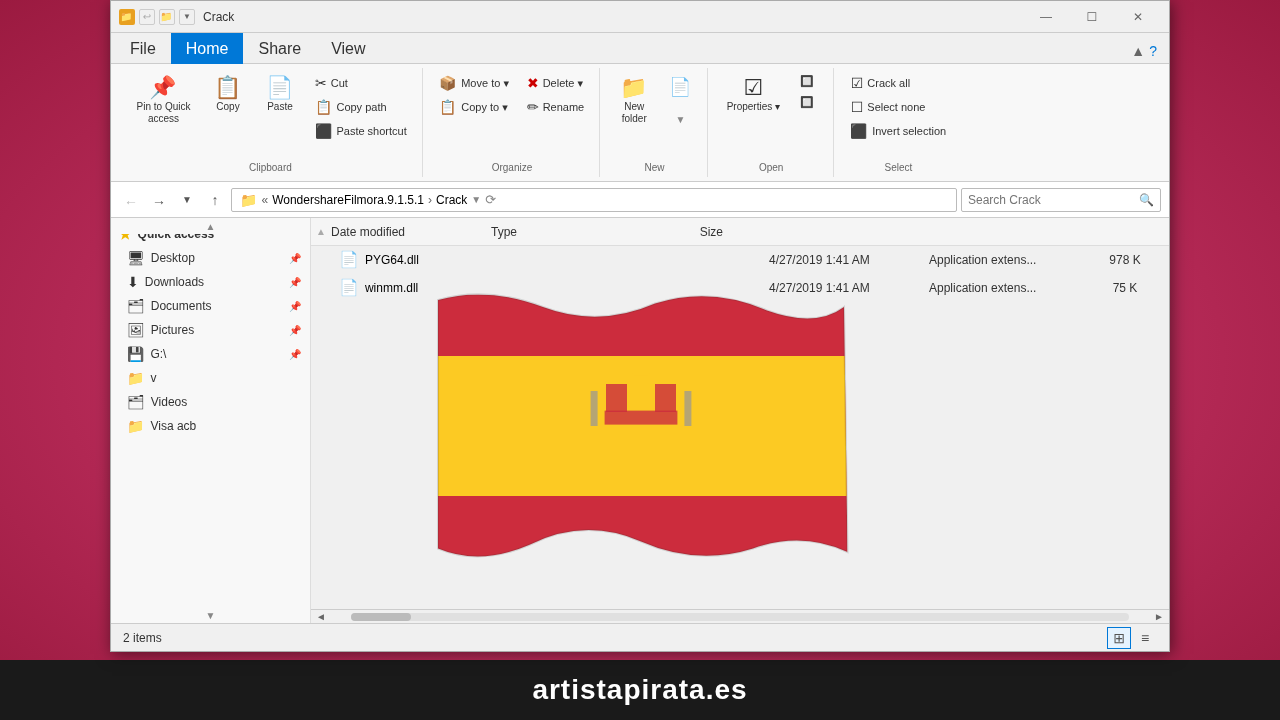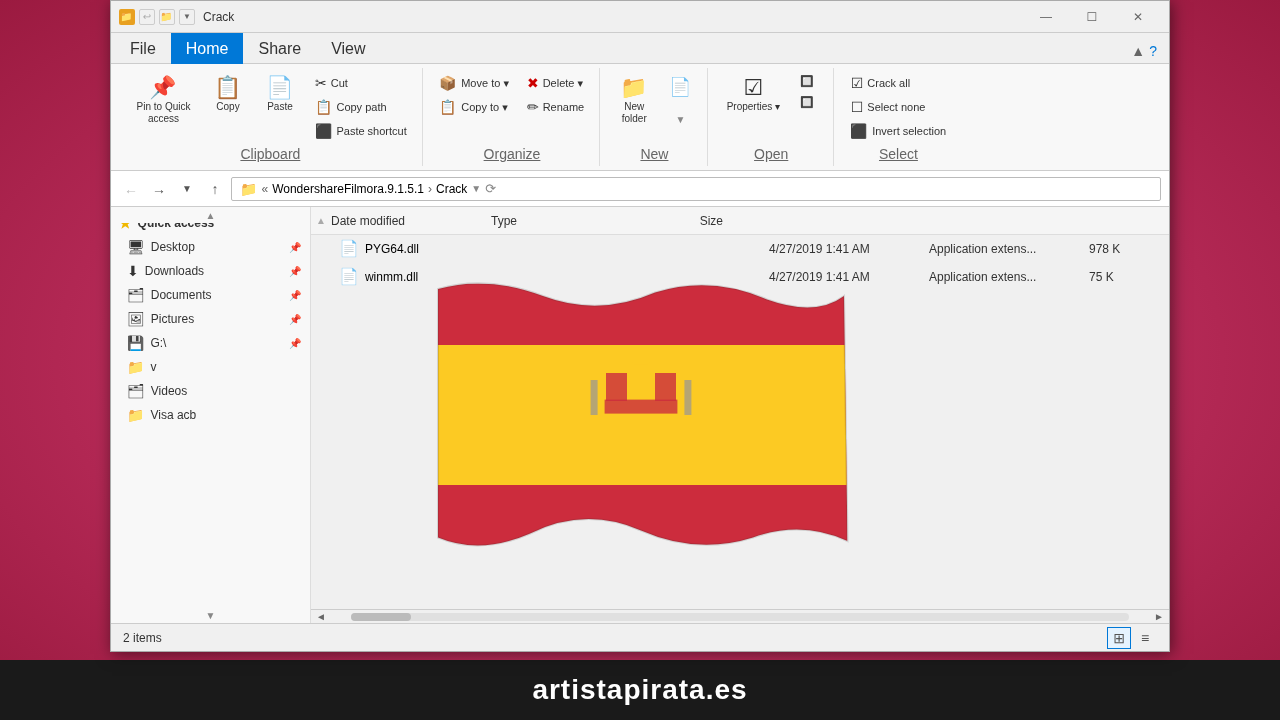--- a/index.html
+++ b/index.html
@@ -137,25 +137,24 @@
       min-width: fit-content;
     }
     .ribbon-group:last-child { border-right: none; }
     .ribbon-group-items {
       display: flex;
       gap: 4px;
       align-items: flex-start;
       flex: 1;
     }
     .ribbon-group-label {
-      font-size: 14px;
+      font-size: 10px;
       color: #666;
-      margin-top: 4px;
+      margin-top: 20px;
       text-align: center;
-      text-decoration: underline;
     }
     .ribbon-btn {
       display: flex;
       flex-direction: column;
       align-items: center;
       padding: 4px 8px;
       cursor: pointer;
       border: 1px solid transparent;
       border-radius: 2px;
       min-width: 48px;
@@ -356,21 +355,21 @@
       align-items: center;
       height: 28px;
       padding: 0;
       cursor: pointer;
       border-bottom: 1px solid transparent;
     }
     .file-name { flex: 1; font-size: 12px; display: flex; align-items: center; gap: 6px; padding-left: 8px; }
     .file-icon { font-size: 16px; }
     .file-date { width: 160px; font-size: 12px; color: #333; flex-shrink: 0; }
     .file-type { width: 160px; font-size: 12px; color: #333; flex-shrink: 0; }
-    .file-size { width: 80px; font-size: 12px; color: #333; flex-shrink: 0; text-align: left; padding-right: 8px; }
+    .file-size { width: 80px; font-size: 12px; color: #333; flex-shrink: 0; text-align: center; padding-right: 8px; }
 
     
     .flag-overlay {
       position: absolute;
       top: 30px;
       left: 120px;
       width: 420px;
       height: 300px;
       z-index: 5;
       pointer-events: none;
@@ -630,20 +629,24 @@
         <span class="address-folder-icon">📁</span>
         <span class="address-sep">«</span>
         <span>WondershareFilmora.9.1.5.1</span>
         <span class="address-sep">›</span>
         <span>Crack</span>
       </div>
       <span class="address-chevron" style="margin-left:4px;">▼</span>
       <span class="address-chevron" style="margin-left:4px; font-size:13px;">⟳</span>
     </div>
 
+    <div class="search-box">
+      <input class="search-input" type="text" placeholder="Search Crack" style="">
+      <span class="search-icon">🔍</span>
+    </div>
   </div>
 
   <div class="main-content">
 
     <div class="sidebar">
       <div class="sidebar-scroll-up">▲</div>
 
       <div class="sidebar-item section-header">
         <span class="quick-access-star">★</span>
         <span>Quick access</span>

